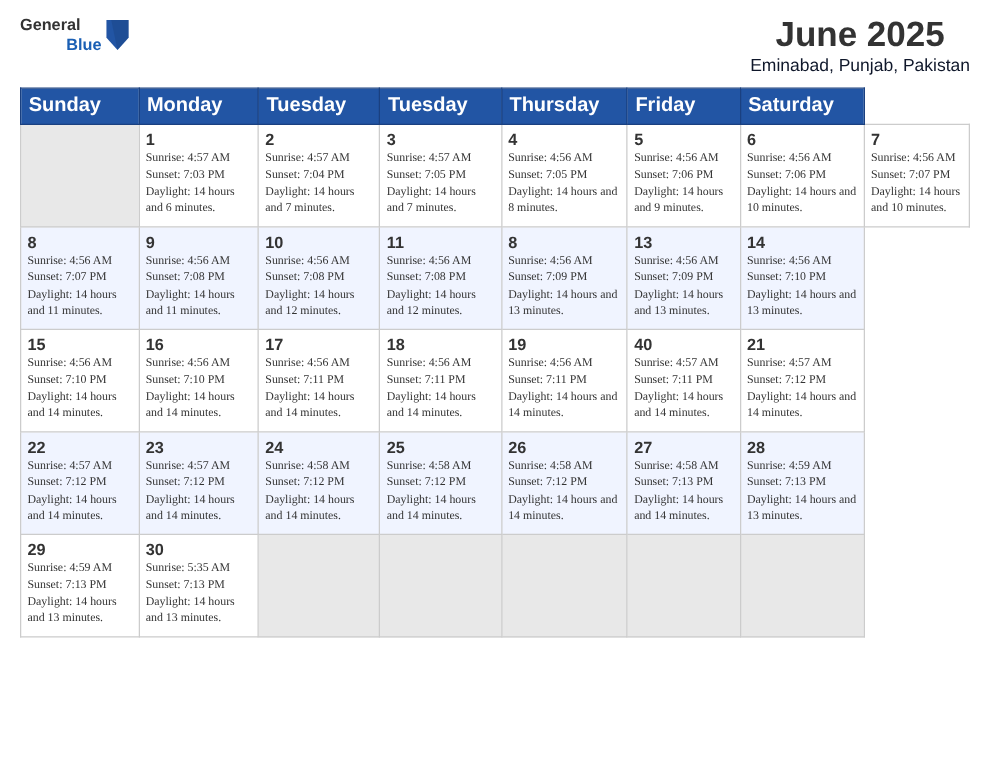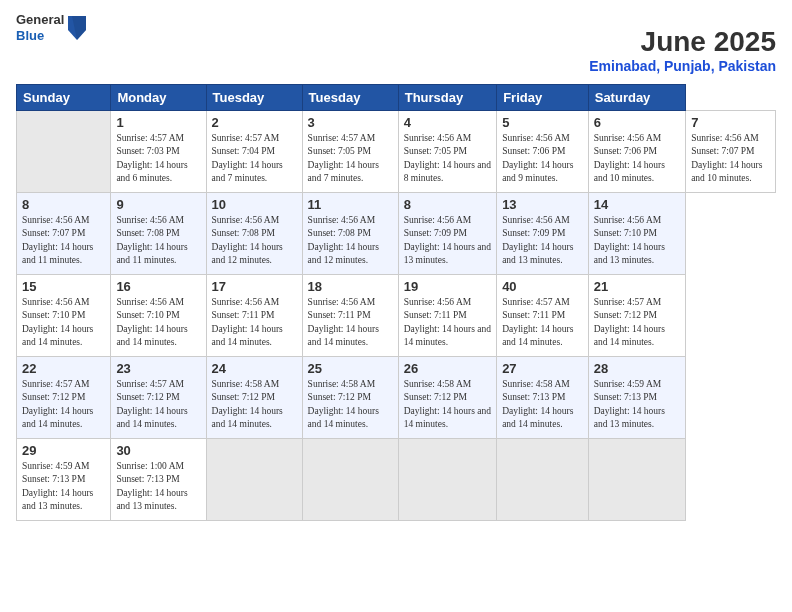--- a/index.html
+++ b/index.html
@@ -27,51 +27,50 @@
       align-items: center;
     }
     .logo-text {
       display: flex;
       flex-direction: column;
       font-size: 13px;
       font-weight: bold;
       line-height: 1.2;
     }
     .logo-general { color: #333; }
-    .logo-blue { color: #1a5fb4; }
+    .logo-blue { color: #1a5fb4; margin-left: 37px; }
     .logo-icon {
       width: 18px;
       height: 24px;
       margin-left: 4px;
     }
     .title-block {
-      text-align: right;
-      margin-top: 14px;
+      text-align: center;
     }
     .title-block h1 {
       font-size: 28px;
       color: #333;
       font-weight: bold;
     }
     .title-block h2 {
       font-size: 14px;
-      color: #1d4ed8;
-      font-weight: bold;
+      color: #0f172a;
+      font-weight: normal;
     }
     .calendar {
       width: 100%;
       border-collapse: collapse;
       font-size: 10px;
     }
     .calendar th {
       background: #2255a4;
       color: #fff;
       text-align: left;
       padding: 5px 6px;
-      font-size: 13px;
+      font-size: 16px;
       font-weight: bold;
       border: 1px solid #1a4080;
     }
     .calendar td {
       border: 1px solid #ccc;
       vertical-align: top;
       padding: 4px 5px;
       width: 113px;
       min-height: 70px;
       height: 82px;
@@ -371,21 +370,21 @@
           <span class="day-num">29</span>
           <div class="day-info">
             <span>Sunrise: 4:59 AM</span><br>
             <span>Sunset: 7:13 PM</span><br>
             <span>Daylight: 14 hours and 13 minutes.</span>
           </div>
         </td>
           <td>
           <span class="day-num">30</span>
           <div class="day-info">
-            <span>Sunrise: 1:00 AM</span><br>
+            <span>Sunrise: 5:35 AM</span><br>
             <span>Sunset: 7:13 PM</span><br>
             <span>Daylight: 14 hours and 13 minutes.</span>
           </div>
         </td>
           <td class="empty-cell"></td>
           <td class="empty-cell"></td>
           <td class="empty-cell"></td>
           <td class="empty-cell"></td>
           <td class="empty-cell"></td>
         </tr>

